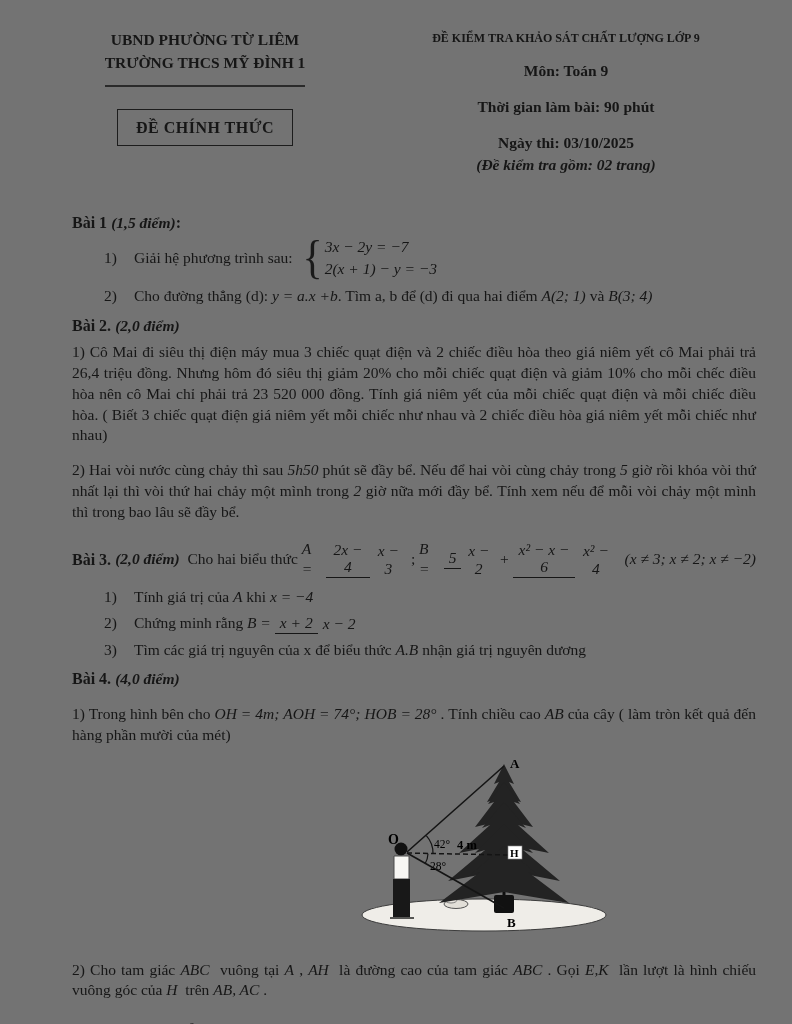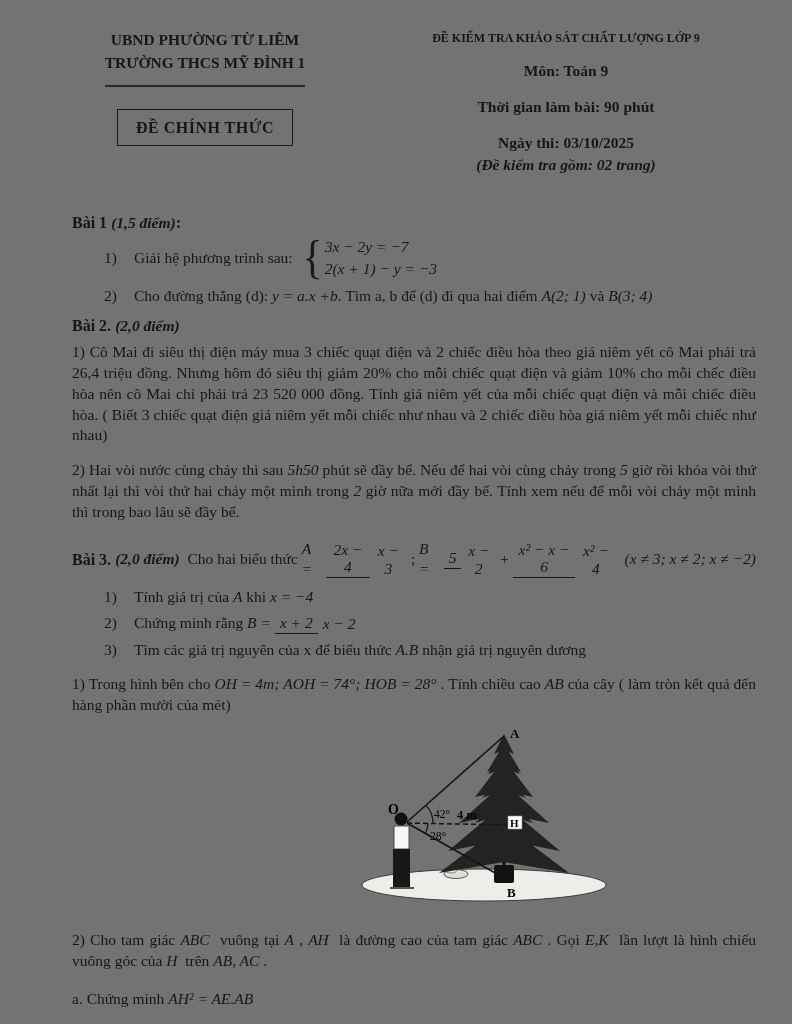--- a/index.html
+++ b/index.html
@@ -127,20 +127,21 @@
           <span class="num">x + 2</span>
           <span class="den">x − 2</span>
         </span>
     </div>
 
     <div class="item" style="margin-top:4px">
       <span class="item-label">3)</span>
       <span class="item-text"><span>Tìm các giá trị nguyên của x để biểu thức </span><span class="m">A.B</span><span> nhận giá trị nguyên dương</span></span>
     </div>
 
+    <p class="bai-head" style="margin-top:8px"><span class="bai-title">Bài 4. </span><span class="bai-points">(4,0 điểm)</span></p>
 
     <p class="para gap"><span>1) Trong hình bên cho </span><span class="m">OH = 4m; AOH = 74°; HOB = 28°</span><span> . Tính chiều cao </span><span class="m">AB</span><span> của cây ( làm tròn kết quả đến hàng phần mười của mét)</span></p>
 
     <div class="figure-wrap">
       <svg width="256" height="186" viewBox="0 0 256 186">
 
         <ellipse cx="130" cy="161" rx="122" ry="16" fill="#efede8" stroke="#3c3c3c" stroke-width="1"></ellipse>
 
         <ellipse cx="102" cy="150" rx="12" ry="4.5" fill="#e2dfd8" stroke="#555" stroke-width="1"></ellipse>
         <ellipse cx="97" cy="146" rx="6" ry="3" fill="#e9e6e0" stroke="#666" stroke-width="0.8"></ellipse>

